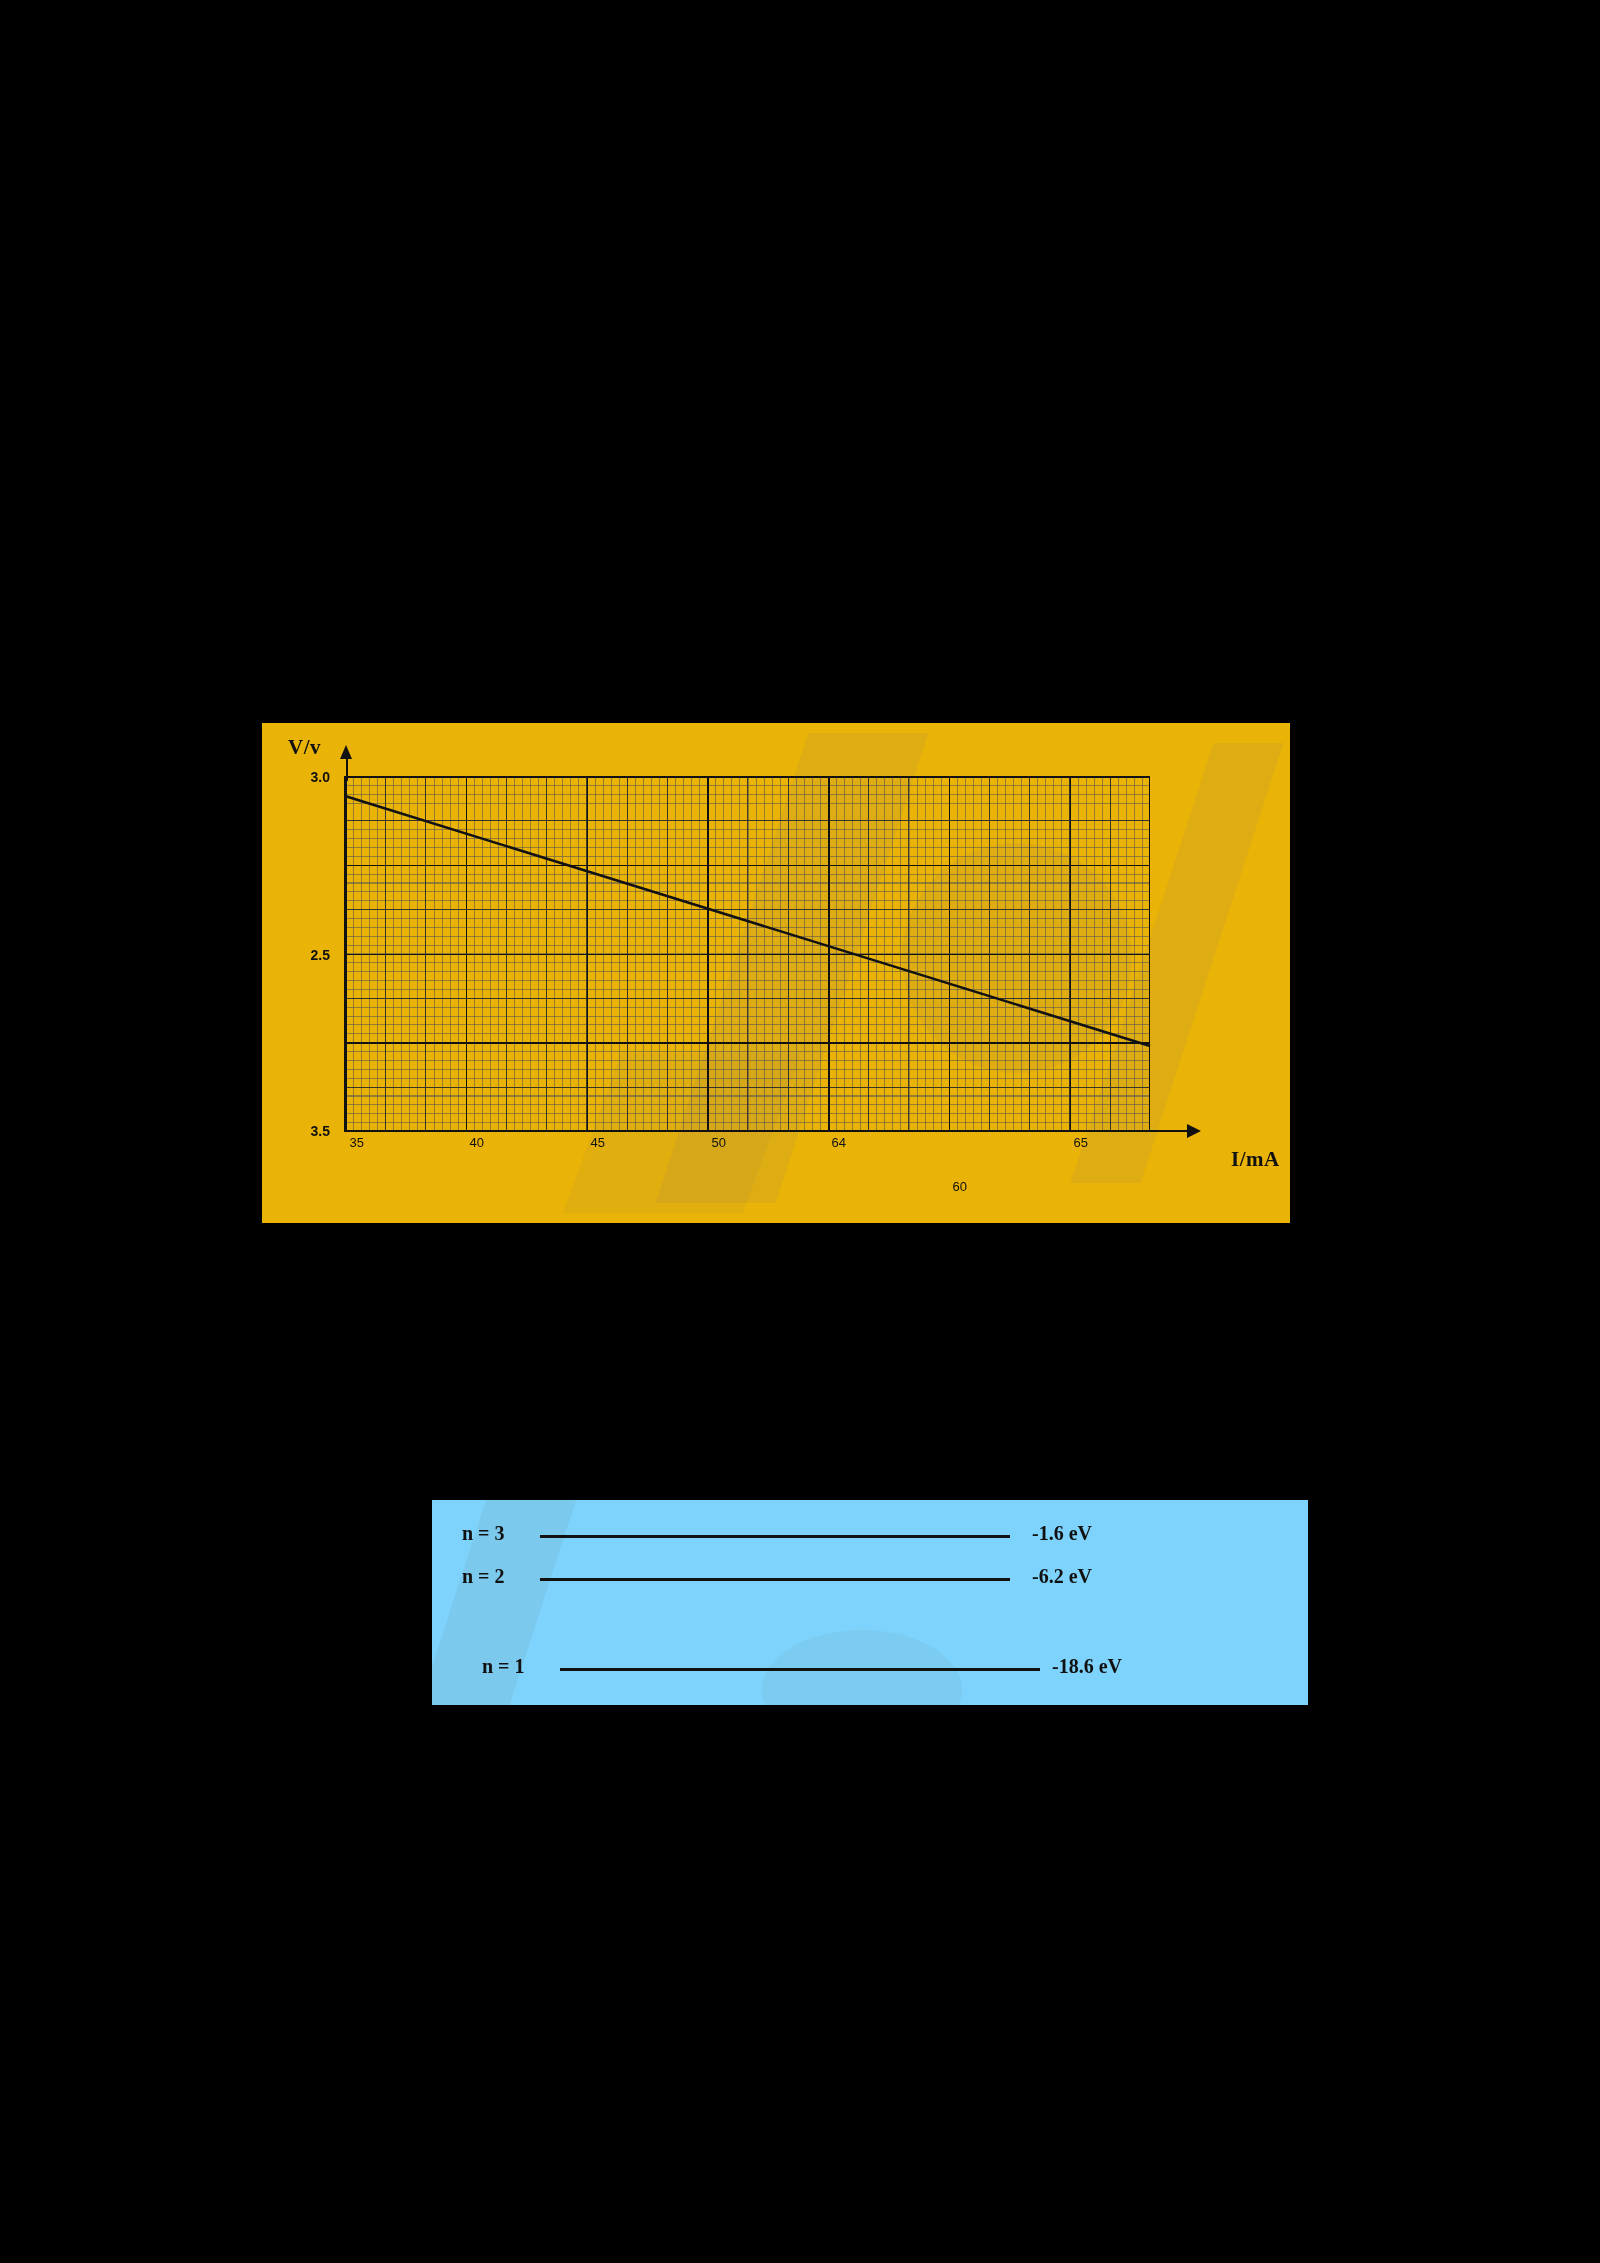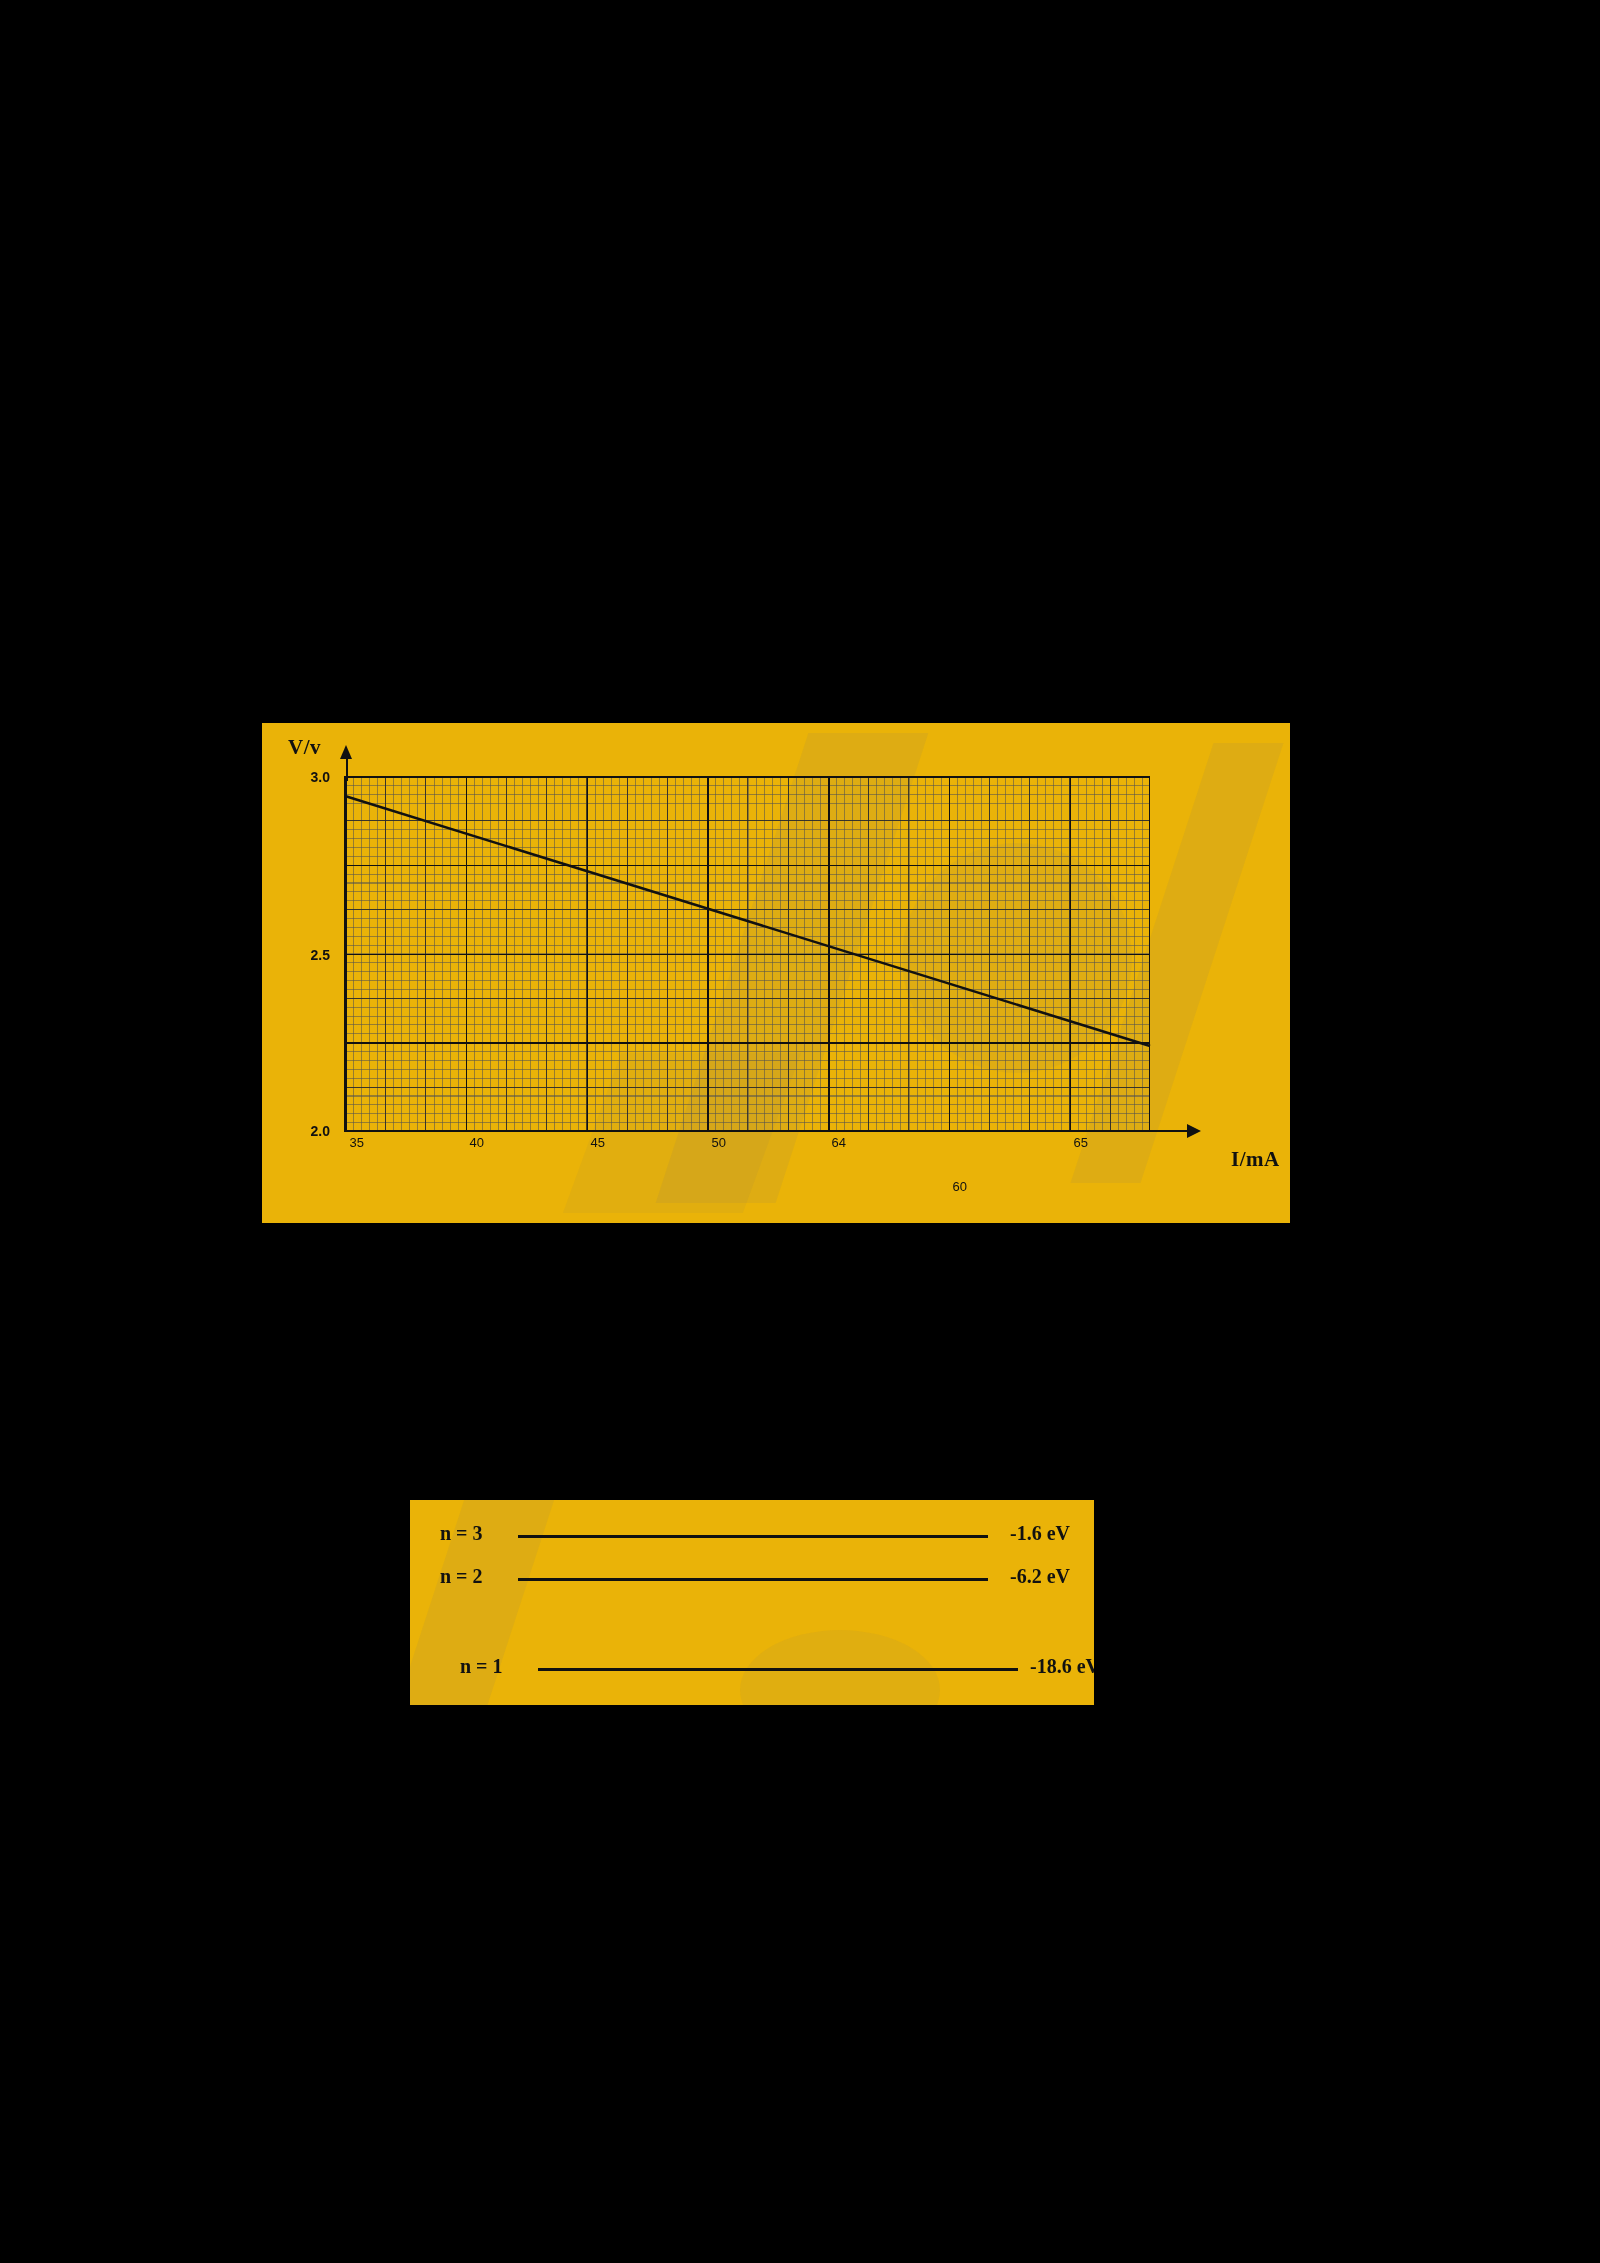--- a/index.html
+++ b/index.html
@@ -141,25 +141,25 @@
   #data-line-svg {
     position: absolute;
     left: 0; top: 0;
     width: 805px; height: 355px;
     overflow: visible;
   }
 
   
   #energy-figure {
     position: absolute;
-    left: 410px;
+    left: 432px;
     top: 1500px;
-    width: 684px;
+    width: 876px;
     height: 205px;
-    background: #eab308;
+    background: #7dd3fc;
     overflow: hidden;
   }
   .wm5 { left: 20px; top: -10px; width: 90px; height: 230px; transform: skewX(-18deg); background: rgba(120,120,120,0.10); }
   .wm6 { left: 330px; top: 130px; width: 200px; height: 120px; border-radius: 50%; background: rgba(120,120,120,0.08); }
 
   .level-row {
     position: absolute;
     left: 0;
     width: 100%;
     height: 24px;
@@ -206,21 +206,21 @@
   <div class="axis-title" id="y-axis-title">V/v</div>
   <div class="axis-title" id="x-axis-title">I/mA</div>
 
   <div id="y-axis-line"></div>
   <div id="y-axis-arrow"></div>
   <div id="x-axis-line"></div>
   <div id="x-axis-arrow"></div>
 
   <div class="y-tick-label" style="left:28px; top:46px;">3.0</div>
   <div class="y-tick-label" style="left:28px; top:224px;">2.5</div>
-  <div class="y-tick-label" style="left:28px; top:400px;">2.0</div>
+  <div class="y-tick-label" style="left:28px; top:400px;">3.5</div>
 
   <div class="x-tick-label" style="left:68px;">35</div>
   <div class="x-tick-label" style="left:188px;">40</div>
   <div class="x-tick-label" style="left:309px;">45</div>
   <div class="x-tick-label" style="left:430px;">50</div>
   <div class="x-tick-label" style="left:550px;">64</div>
   <div class="x-tick-label" style="left:671px;margin-top:44px;">60</div>
   <div class="x-tick-label" style="left:792px;">65</div>
 
   <div id="plot-area">

